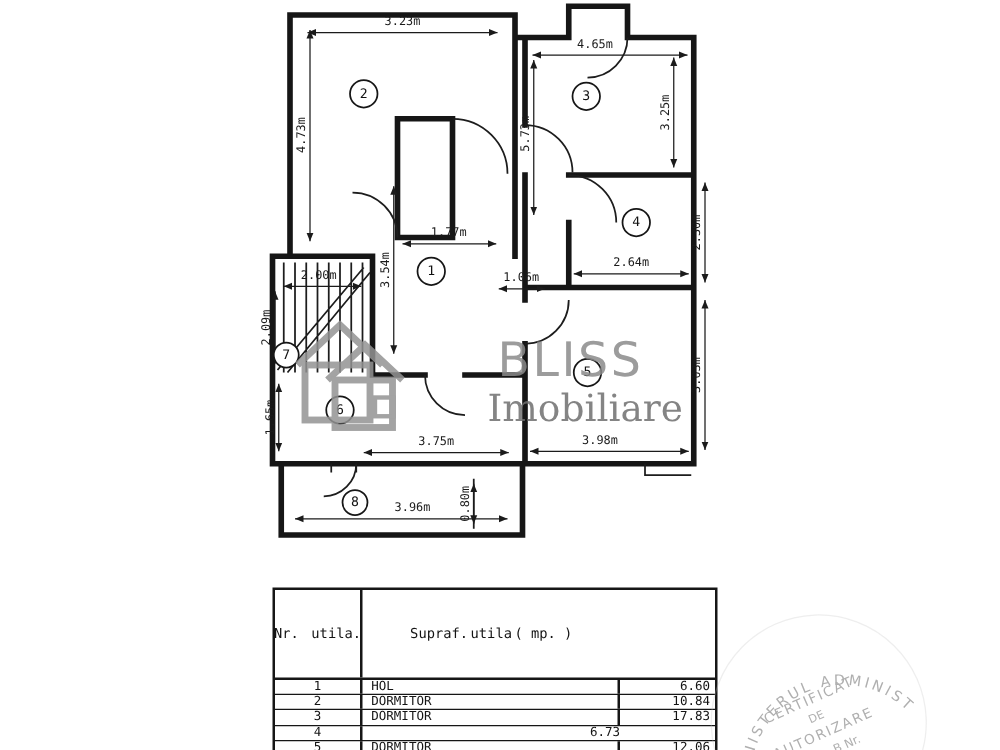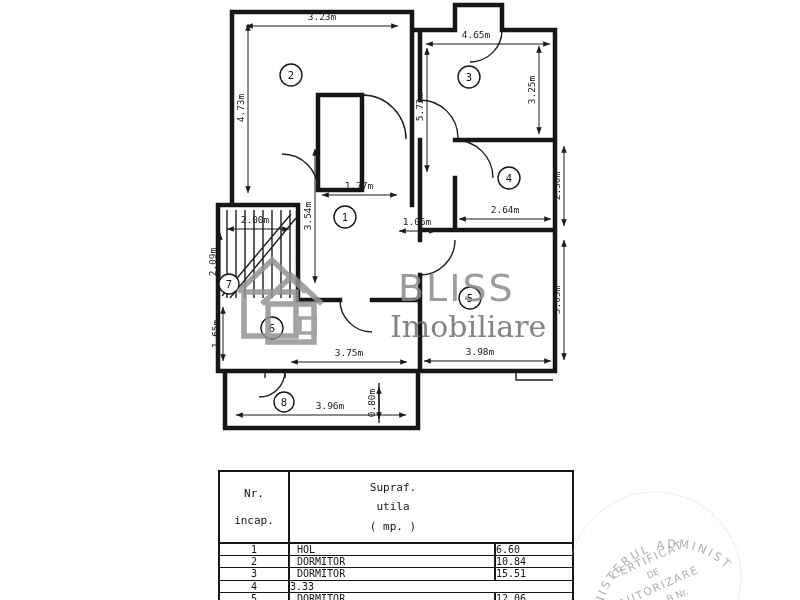--- a/index.html
+++ b/index.html
@@ -5,70 +5,70 @@
   html,body{margin:0;padding:0;background:#e8e8e8;}
   .page{position:relative;width:800px;height:600px;background:#ffffff;overflow:hidden;
         font-family:"DejaVu Sans Mono",monospace;color:#141414;}
   svg.overlay{position:absolute;left:0;top:0;z-index:3;pointer-events:none;}
   .dim-text{font:9.5px "DejaVu Sans Mono",monospace;fill:#1b1b1b;}
   .room-num{font:10.5px "DejaVu Sans Mono",monospace;fill:#111;}
   
   .area-table{position:absolute;left:218px;top:470px;width:352px;z-index:2;
               border:2px solid #161616;background:#fff;}
   .thead{display:grid;grid-template-columns:70px 206px 72px;height:70px;border-bottom:2px solid #161616;}
-  .hc{border-right:2px solid #161616;display:flex;flex-direction:column;align-items:center;
+  .hc{border-right:2px solid #161616;display:flex;flex-direction:row;align-items:center;
       justify-content:center;font-size:11px;line-height:1.55;gap:2px;}
   .hc:last-child{border-right:none;text-align:center;}
   .hc.c1{gap:10px;}
   .trow{display:grid;grid-template-columns:70px 206px 72px;height:11.2px;border-bottom:1px solid #161616;
         font-size:10px;line-height:11px;}
   .tc{border-right:2px solid #161616;overflow:hidden;white-space:nowrap;}
   .tc:last-child{border-right:none;}
   .tc.nr{text-align:center;}
   .tc.dest{padding-left:7px;}
-  .tc.area{text-align:left;}
+  .tc.area{text-align:right;}
   .wm-brand{font-family:"DejaVu Sans",sans-serif;font-size:38px;letter-spacing:2px;fill:#8b8b8b;}
   .wm-sub{font-family:"DejaVu Serif",serif;font-size:30px;fill:#6f6f6f;}
   .stamp-txt{font-family:"DejaVu Sans",sans-serif;fill:#a2a2a2;}
 </style>
 </head>
 <body>
 
 <div class="page">
 
   <div class="area-table">
     <div class="thead">
       <div class="hc c1">
         <span>Nr.</span>
-        <span>incap.</span>
+        <span>utila.</span>
       </div>
       <div class="hc">
         <span>Supraf.</span>
         <span>utila</span>
         <span>( mp. )</span>
       </div>
     </div>
     <div class="trow">
       <div class="tc nr">1</div>
       <div class="tc dest">HOL</div>
       <div class="tc area">6.60</div>
     </div>
     <div class="trow">
       <div class="tc nr">2</div>
       <div class="tc dest">DORMITOR</div>
       <div class="tc area">10.84</div>
     </div>
     <div class="trow">
       <div class="tc nr">3</div>
       <div class="tc dest">DORMITOR</div>
-      <div class="tc area">15.51</div>
+      <div class="tc area">17.83</div>
     </div>
     <div class="trow">
       <div class="tc nr">4</div>
-      <div class="tc area">3.33</div>
+      <div class="tc area">6.73</div>
     </div>
     <div class="trow">
       <div class="tc nr">5</div>
       <div class="tc dest">DORMITOR</div>
       <div class="tc area">12.06</div>
     </div>
   </div>
 
   <svg class="overlay" width="800" height="600" viewBox="0 0 800 600">
     <defs>

